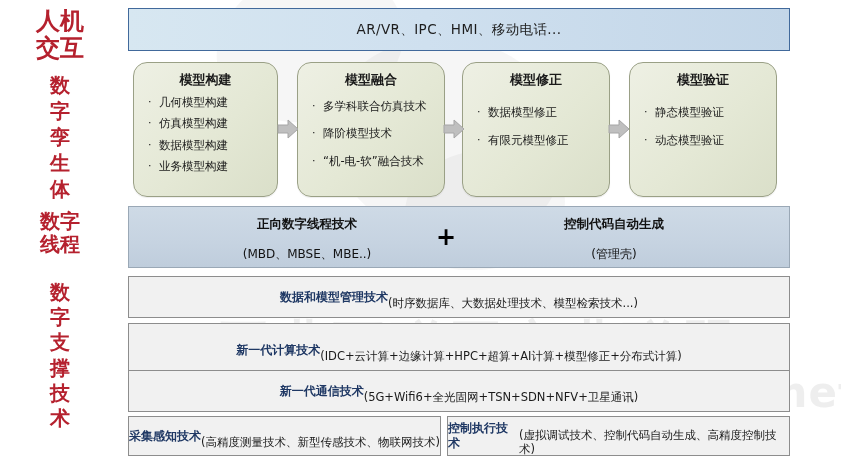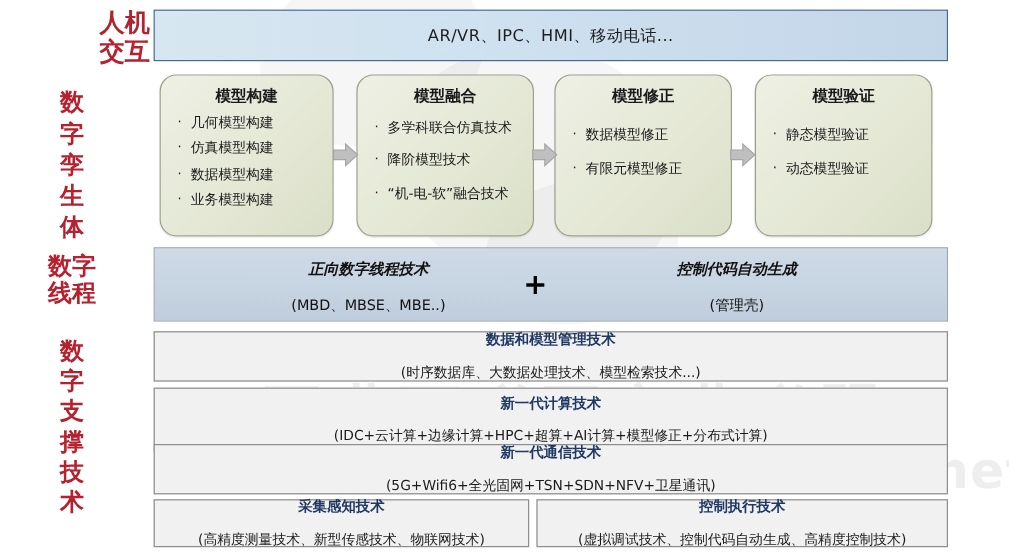--- a/index.html
+++ b/index.html
@@ -44,21 +44,21 @@
 
   
   .rail{position:absolute;left:0;top:0;width:120px;height:463px;z-index:3;}
   .rail-label{
     position:absolute;width:120px;text-align:center;
     color:#b5212e;font-weight:bold;
     font-family:"DejaVu Sans","Liberation Sans",sans-serif;
     text-shadow:0 1px 0 rgba(255,255,255,0.7);
     line-height:1.12;
   }
-  .rail-hmi{top:8px;font-size:21px;margin-left:44px;}
+  .rail-hmi{top:8px;font-size:24px;}
   .rail-dt{top:72px;font-size:20px;line-height:1.30;}
   .rail-thread{top:210px;font-size:20px;line-height:1.14;}
   .rail-support{top:280px;font-size:20px;line-height:1.26;}
   .rail-label .ch{display:block;}
 
   
   .box{position:absolute;box-sizing:border-box;z-index:2;}
 
   
   .topbar{
@@ -117,32 +117,32 @@
 
   
   .threadband{
     left:128px;top:206px;width:662px;height:62px;
     background:linear-gradient(180deg,#cedae6 0%,#c6d3e1 60%,#bfcddc 100%);
     border:1.2px solid #9aa8b6;
   }
   .th-col{position:absolute;top:9px;width:280px;text-align:center;}
   .th-left{left:38px;}
   .th-right{left:345px;}
-  .th-title{font-size:12.5px;font-weight:bold;color:#111;font-style:italic;}
+  .th-title{font-size:12.5px;font-weight:bold;color:#111;}
   .th-sub{font-size:12px;color:#111;margin-top:13px;}
   .plus{
     position:absolute;left:305px;top:18px;width:24px;text-align:center;
     font-size:24px;font-weight:bold;color:#000;line-height:1;
   }
 
   
   .sbox{
     background:#f1f1f1;
     border:1.4px solid #8d8d8d;
-    display:flex;flex-direction:column;
+    display:flex;flex-direction:row;
     align-items:center;justify-content:center;
   }
   .s-title{font-size:12px;font-weight:bold;color:#1f3864;line-height:1.25;}
   .s-sub{font-size:11.5px;color:#1a1a1a;margin-top:12px;line-height:1.25;}
   .s1{left:128px;top:276px;width:662px;height:42px;}
   .s2{left:128px;top:323px;width:662px;height:54px;}
   .s3{left:128px;top:370px;width:662px;height:42px;}
   .s4{left:128px;top:416px;width:313px;height:40px;}
   .s5{left:447px;top:416px;width:343px;height:40px;}
 </style>

